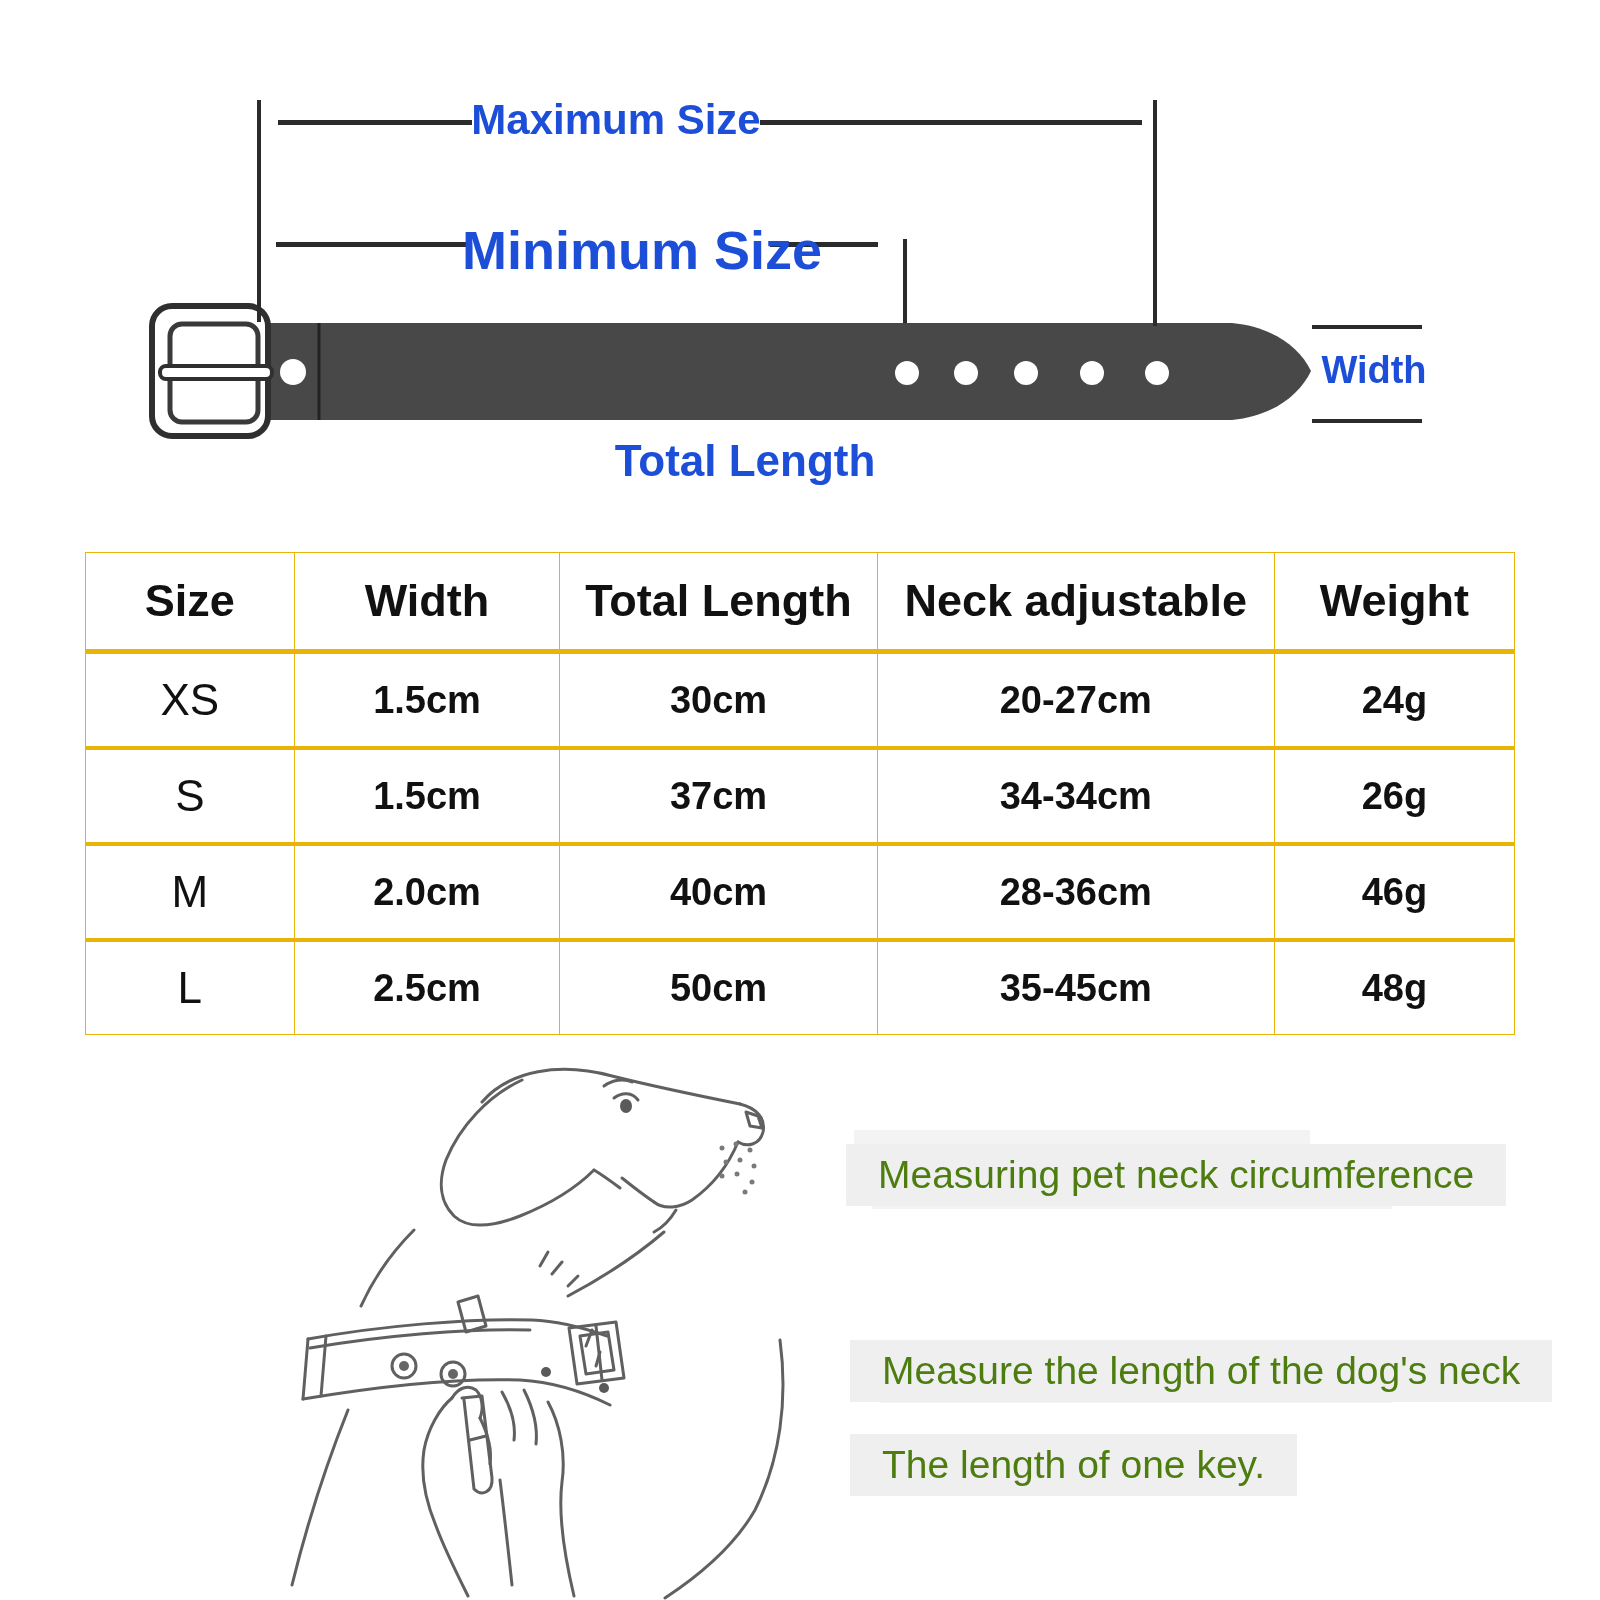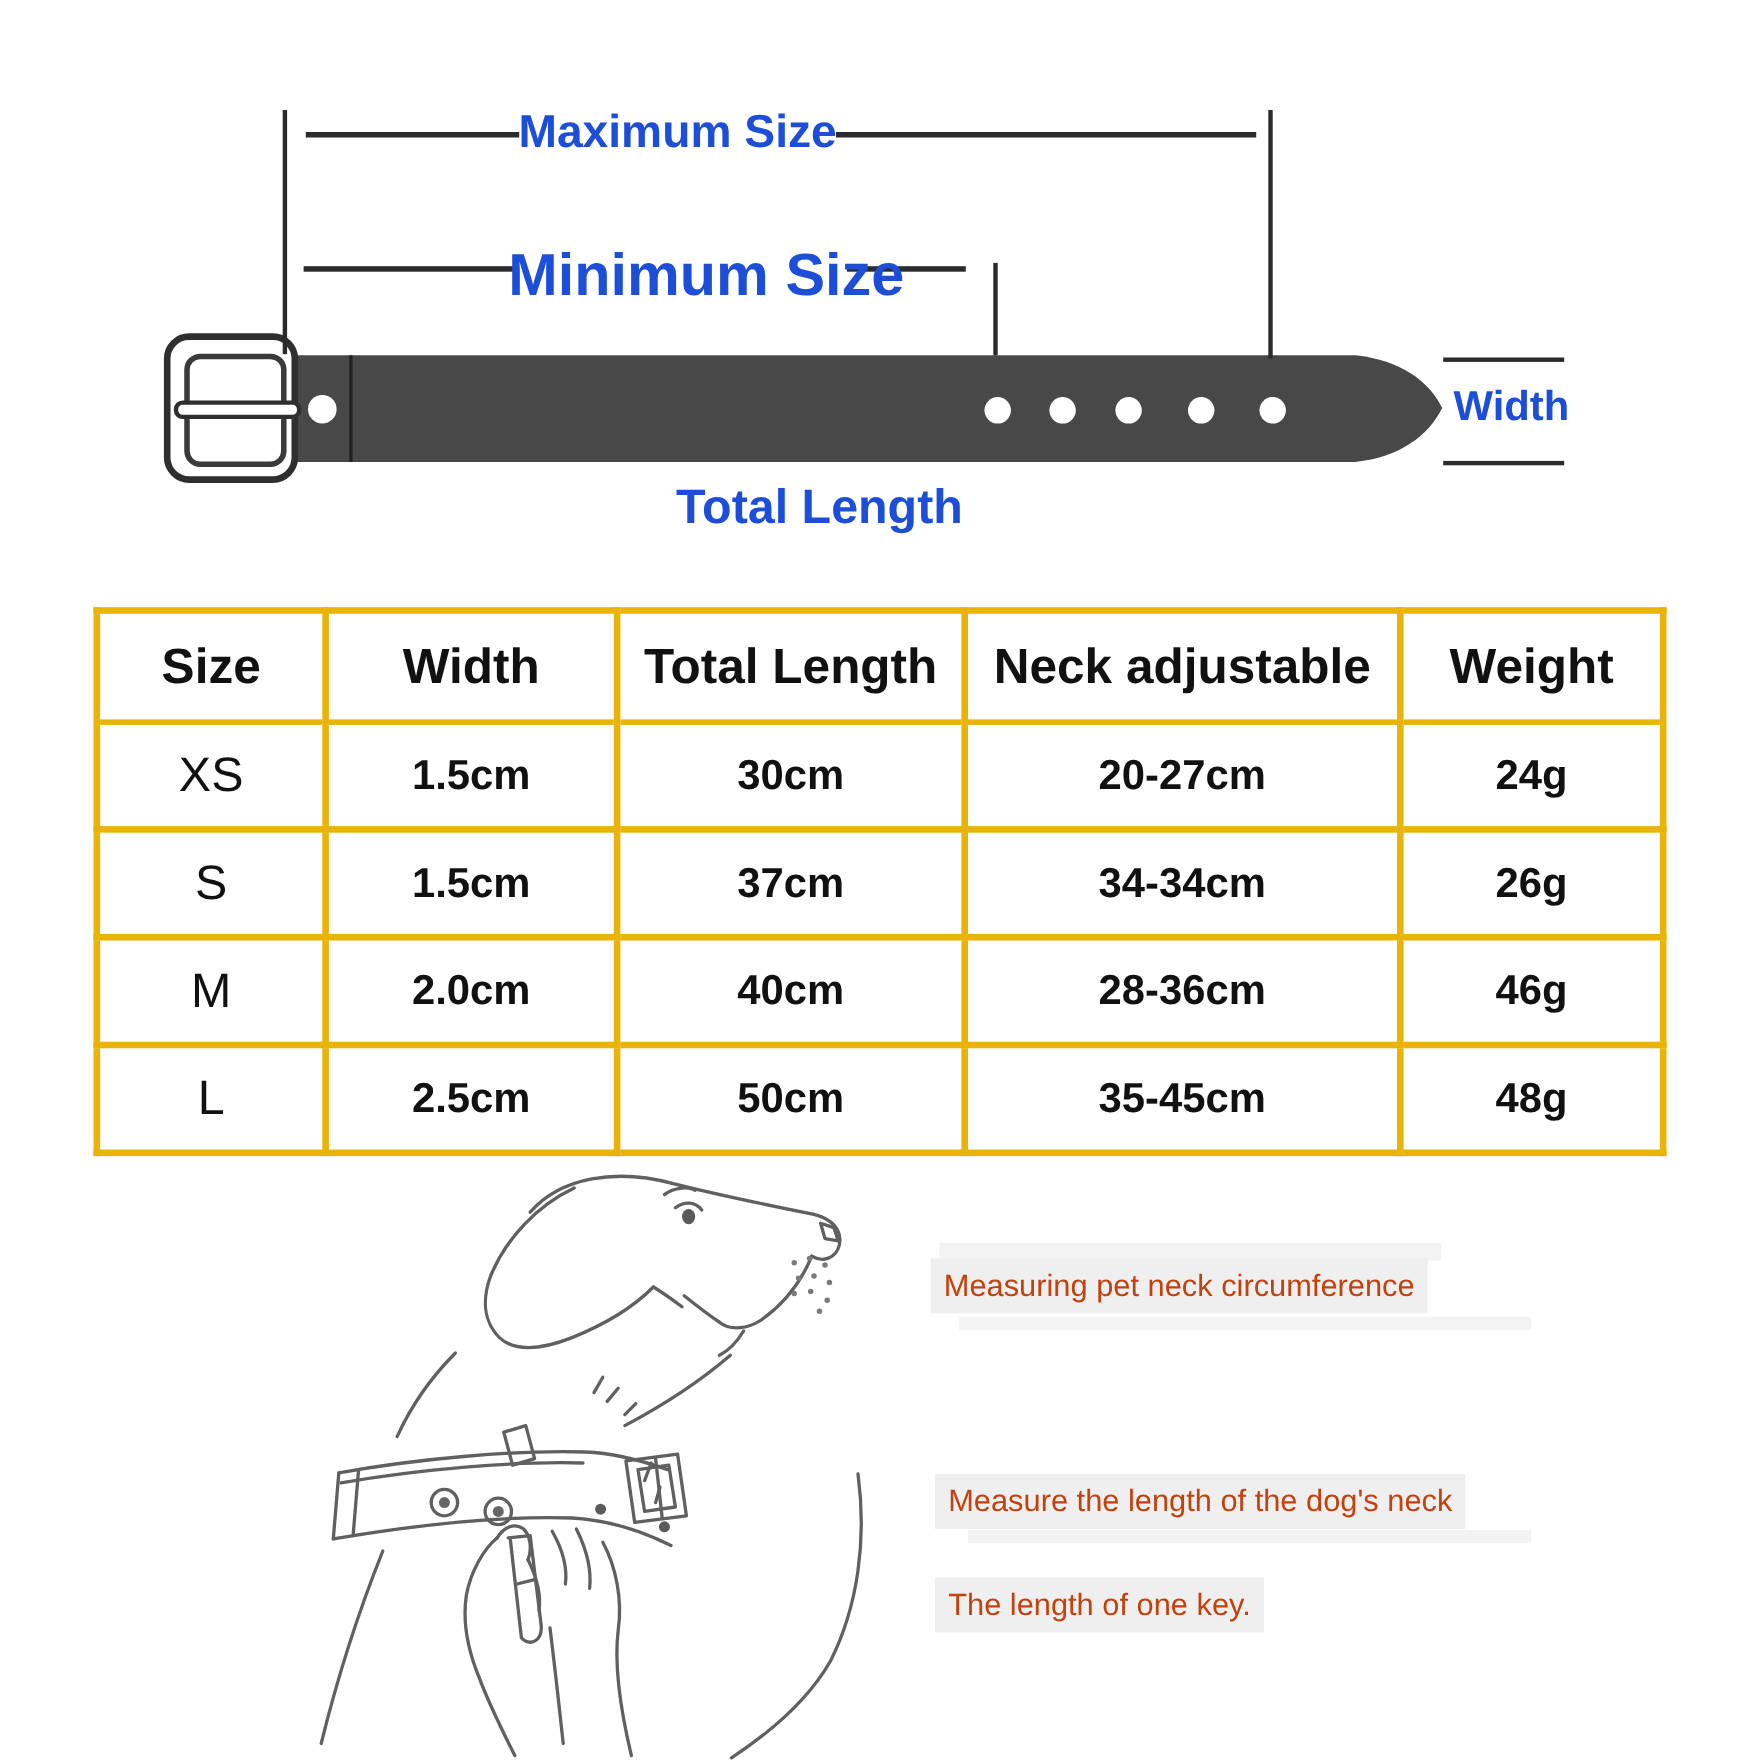--- a/index.html
+++ b/index.html
@@ -17,29 +17,29 @@
   .lbl-min{left:462px;top:219px;width:300px;font-size:54px;}
   .lbl-width{left:1316px;top:349px;width:116px;font-size:38px;}
   .lbl-total{left:570px;top:436px;width:350px;font-size:44px;}
   
   #belt-svg{position:absolute;left:140px;top:290px;width:1190px;height:170px;}
   #dog-svg{position:absolute;left:220px;top:1040px;width:600px;height:560px;}
   
   .size-table-wrap{position:absolute;left:85px;top:552px;width:1430px;}
   table.size-table{width:100%;border-collapse:collapse;table-layout:fixed;background:#fff;}
   table.size-table th,table.size-table td{
-    border:6px solid #eab308;text-align:center;vertical-align:middle;color:#111;
+    border:1px solid #eab308;text-align:center;vertical-align:middle;color:#111;
   }
   table.size-table thead th{height:94px;font-size:45px;font-weight:bold;border-bottom-width:5px;}
   table.size-table tbody td{height:90px;font-size:38px;font-weight:600;border-top-width:4px;}
   table.size-table tbody td.size-cell{font-size:44px;font-weight:normal;}
   
   .note{
-    position:absolute;font-size:28px;font-weight:400;color:#c2410c;
-    background:#efefef;padding:9px 12px;white-space:nowrap;
+    position:absolute;font-size:39px;font-weight:400;color:#4d7c0f;
+    background:#efefef;padding:9px 32px;white-space:nowrap;
   }
   .note-1{left:846px;top:1144px;}
   .note-2{left:850px;top:1340px;text-align:center;}
   .note-3{left:850px;top:1434px;}
   .strip{position:absolute;background:#f3f3f3;}
   .strip-1a{left:854px;top:1130px;width:456px;height:16px;}
   .strip-1b{left:872px;top:1197px;width:520px;height:12px;}
   .strip-2b{left:880px;top:1391px;width:512px;height:12px;}
 </style>
 </head>

